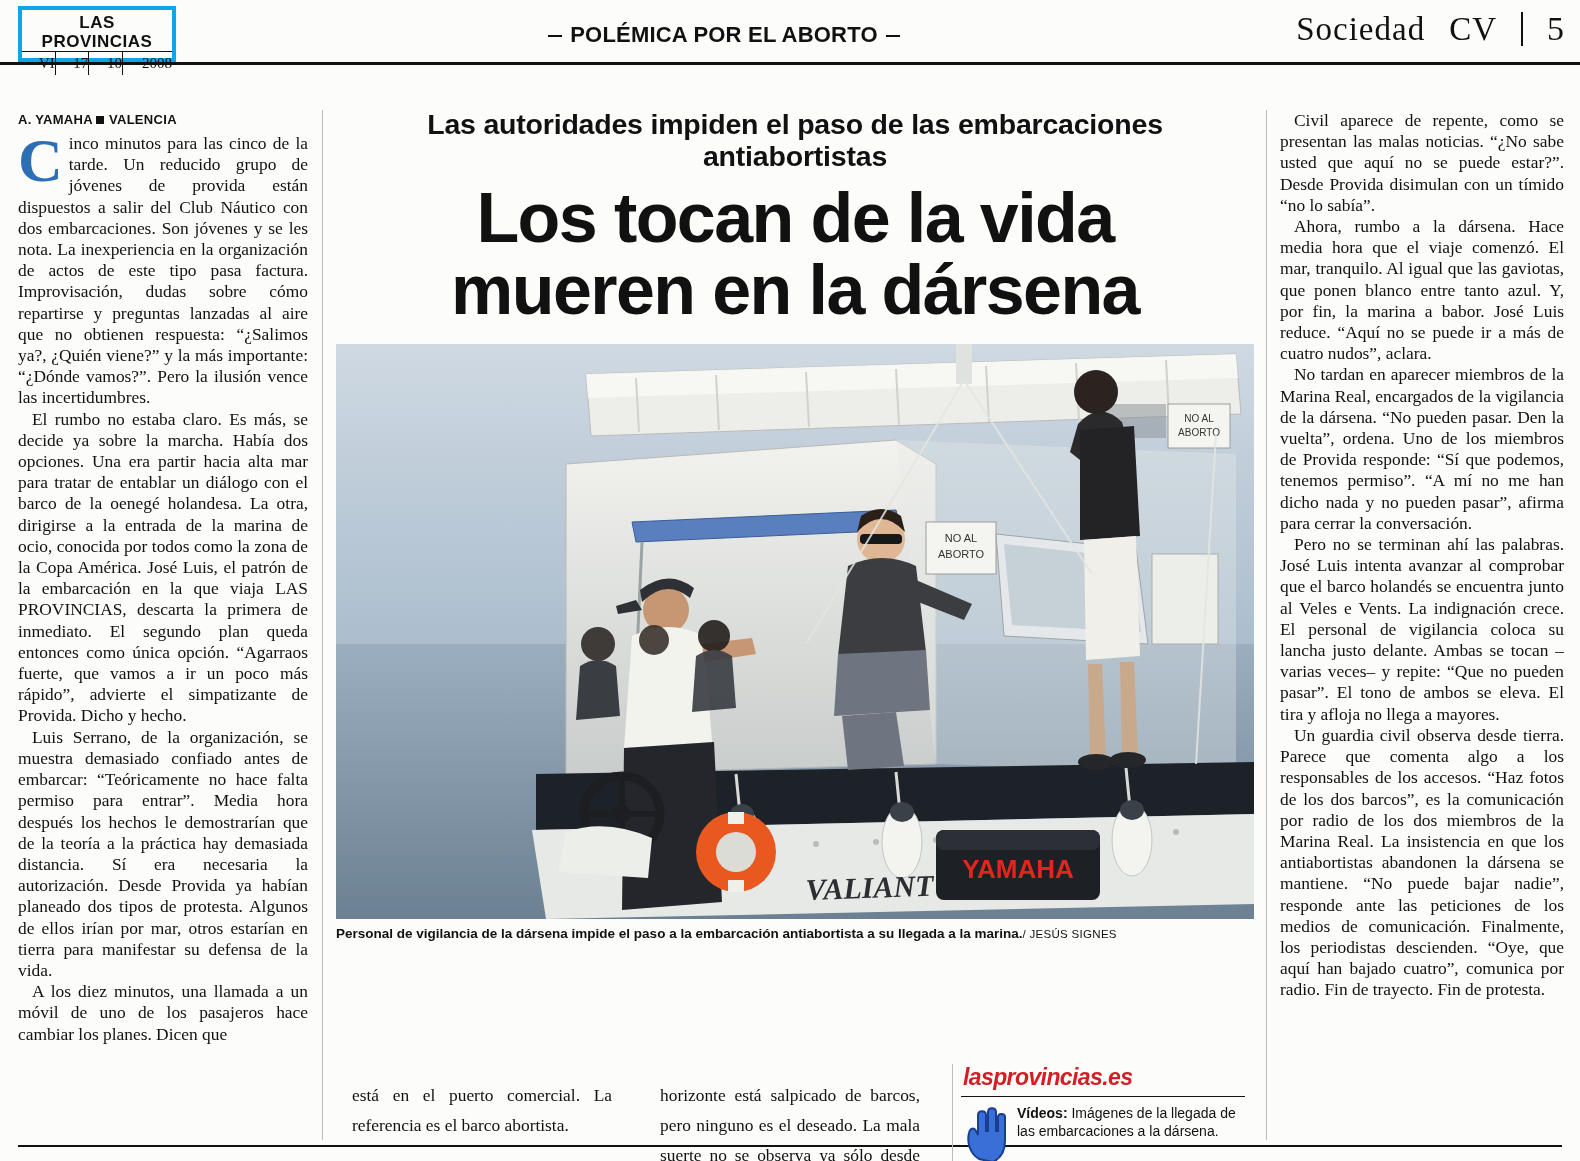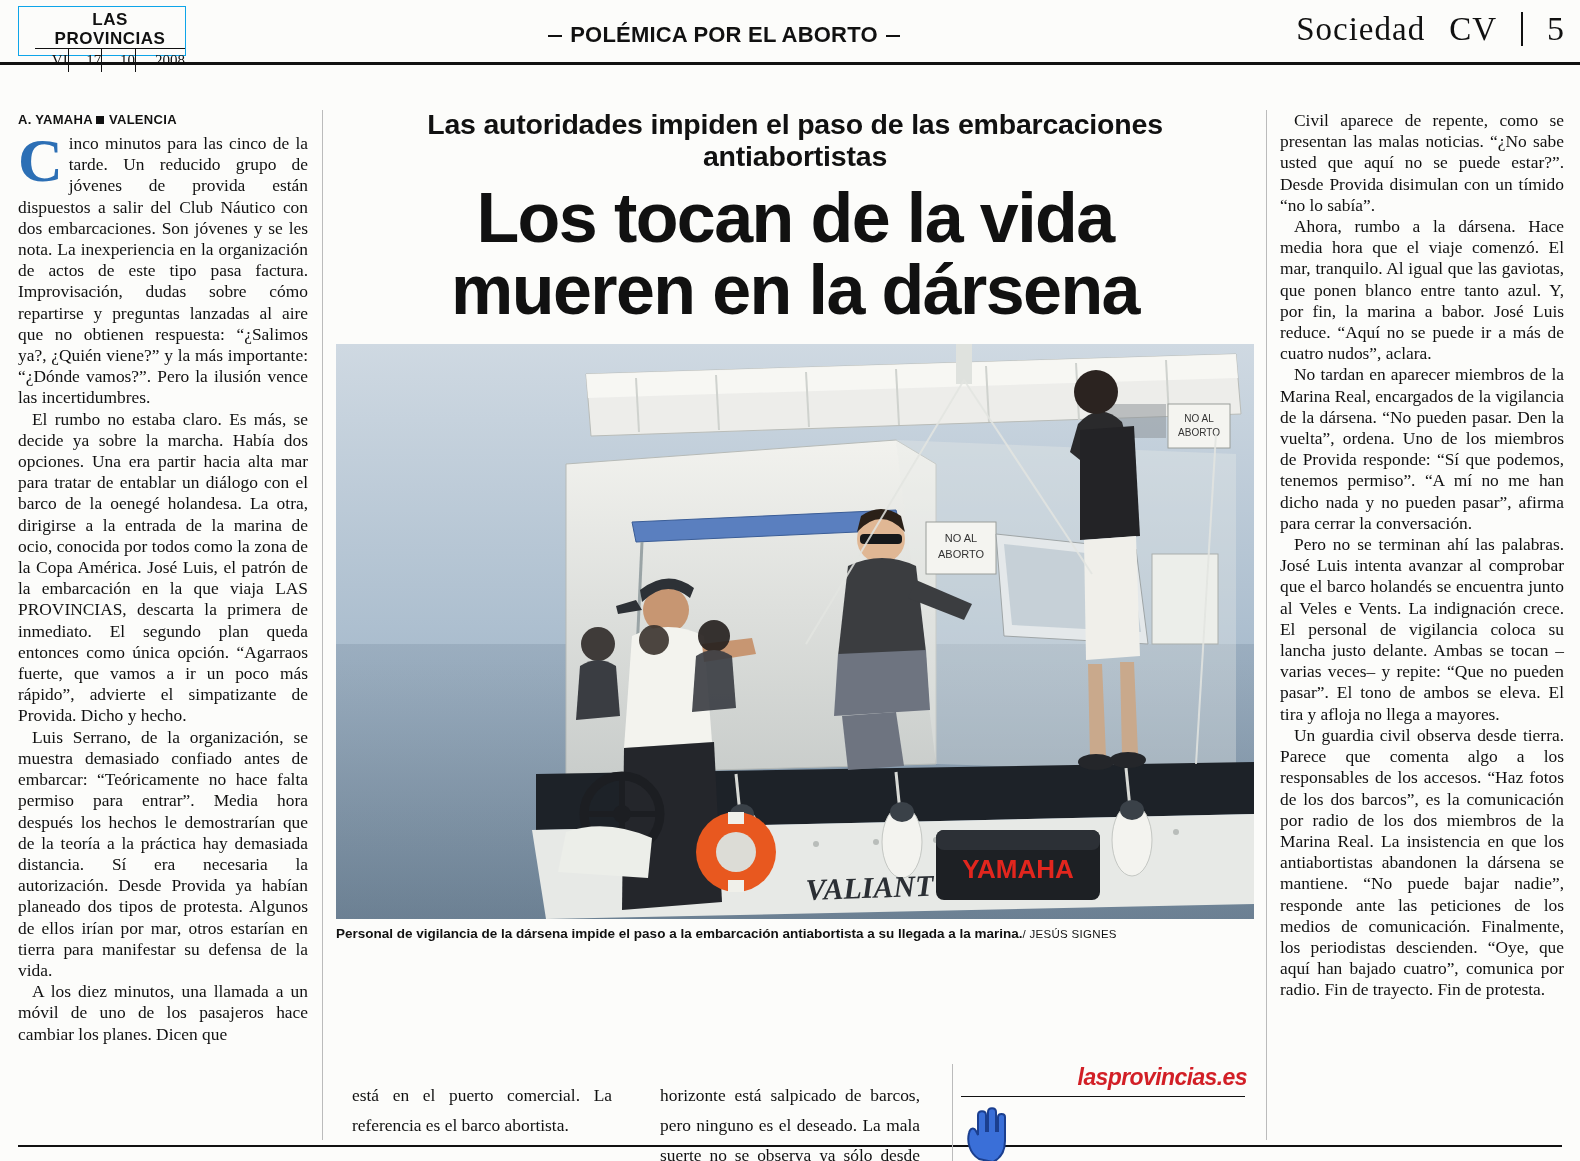--- a/index.html
+++ b/index.html
@@ -14,22 +14,21 @@
     position:relative;width:1580px;height:1161px;
     background:#fcfcfa;
   }
   
   .masthead{
     position:absolute;left:0;top:0;width:1580px;height:62px;
     border-bottom:3px solid #111;
   }
   .logo-box{
     position:absolute;left:18px;top:6px;width:150px;height:48px;
-    border:1px solid #0ea5e9;
-    padding-left:16px;
+    border:4px solid #0ea5e9;
   }
   .logo-title{
     font-family:"Liberation Sans", sans-serif;
     font-weight:bold;font-size:17px;letter-spacing:0.5px;
     text-align:center;padding-top:3px;
     border-bottom:1px solid #111;
     line-height:19px;
   }
   .logo-date{
     display:flex;font-family:"Liberation Serif", serif;
@@ -126,21 +125,21 @@
   .lower-col p{font-size:17.4px;line-height:30px;text-align:justify;margin:16px;text-indent:14px;}
   .lower-col p.first{text-indent:0;}
 
   .promo{
     width:290px;position:relative;padding-left:4px;
     border-left:1px solid #bbb;
   }
   .promo-brand{
     font-family:"Liberation Sans", sans-serif;
     font-weight:bold;font-style:italic;font-size:23px;
-    color:#d21f26;letter-spacing:-0.6px;margin-left:6px;text-align:right;
+    color:#d21f26;letter-spacing:-0.6px;margin-left:6px;
   }
   .promo-rule{width:284px;height:1px;background:#111;margin:5px 0 8px 4px;}
   .promo-body{display:flex;gap:8px;align-items:flex-start;margin-left:4px;}
   .hand{width:48px;height:58px;flex:0 0 48px;}
   .promo-text{
     font-family:"Liberation Sans", sans-serif;
     font-size:14px;line-height:17.5px;
   }
   .promo-text b{font-weight:bold;}
 
@@ -378,20 +377,23 @@
 
       <div class="promo">
         <div class="promo-brand">lasprovincias.es</div>
         <div class="promo-rule"></div>
         <div class="promo-body">
           <span class="hand">
             <svg width="48" height="58" viewBox="0 0 48 58">
               <path d="M18 54 C8 48 6 36 8 28 C9 23 13 22 15 26 L17 30 L17 10 C17 5 25 5 25 10 L25 26 L27 26 L27 7 C27 2 35 2 35 7 L35 26 L37 26 L37 12 C37 8 44 8 44 12 L44 36 C44 48 38 54 32 57 Z" fill="#3a6fd8" stroke="#1b3f8f" stroke-width="2"></path>
             </svg>
           </span>
+          <span class="promo-text">
+            <b>Vídeos:</b><span> Imágenes de la llegada de las embarcaciones a la dársena.</span>
+          </span>
         </div>
       </div>
     </div>
 
     <div class="col-right">
       <p class="first">Civil aparece de repente, como se presentan las malas noticias. “¿No sabe usted que aquí no se puede estar?”. Desde Provida disimulan con un tímido “no lo sabía”.</p>
       <p>Ahora, rumbo a la dársena. Hace media hora que el viaje comenzó. El mar, tranquilo. Al igual que las gaviotas, que ponen blanco entre tanto azul. Y, por fin, la marina a babor. José Luis reduce. “Aquí no se puede ir a más de cuatro nudos”, aclara.</p>
       <p>No tardan en aparecer miembros de la Marina Real, encargados de la vigilancia de la dársena. “No pueden pasar. Den la vuelta”, ordena. Uno de los miembros de Provida responde: “Sí que podemos, tenemos permiso”. “A mí no me han dicho nada y no pueden pasar”, afirma para cerrar la conversación.</p>
       <p>Pero no se terminan ahí las palabras. José Luis intenta avanzar al comprobar que el barco holandés se encuentra junto al Veles e Vents. La indignación crece. El personal de vigilancia coloca su lancha justo delante. Ambas se tocan –varias veces– y repite: “Que no pueden pasar”. El tono de ambos se eleva. El tira y afloja no llega a mayores.</p>
       <p>Un guardia civil observa desde tierra. Parece que comenta algo a los responsables de los accesos. “Haz fotos de los dos barcos”, es la comunicación por radio de los dos miembros de la Marina Real. La insistencia en que los antiabortistas abandonen la dársena se mantiene. “No puede bajar nadie”, responde ante las peticiones de los medios de comunicación. Finalmente, los periodistas descienden. “Oye, que aquí han bajado cuatro”, comunica por radio. Fin de trayecto. Fin de protesta.</p>

